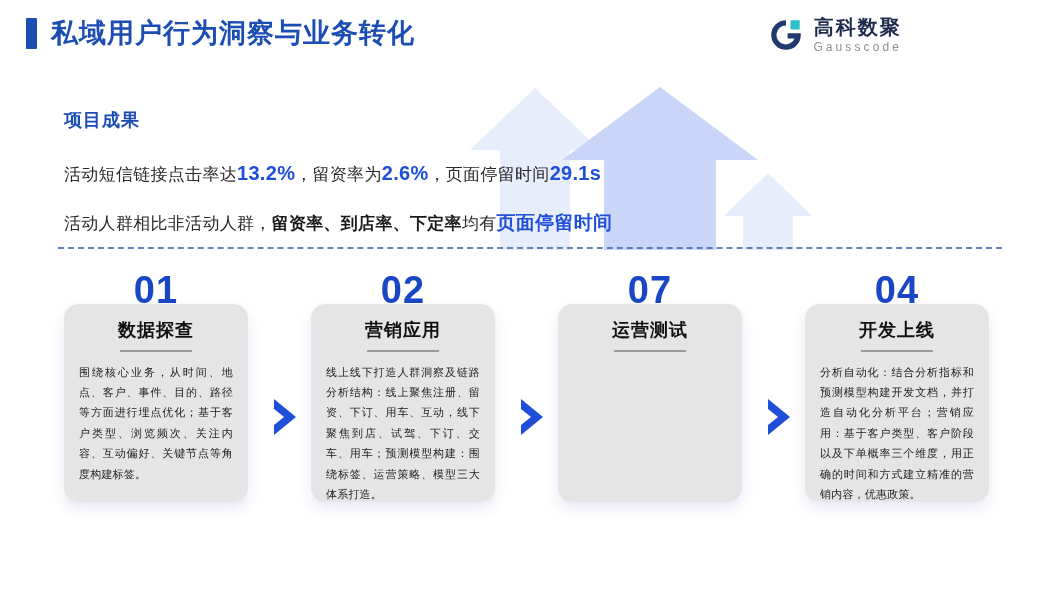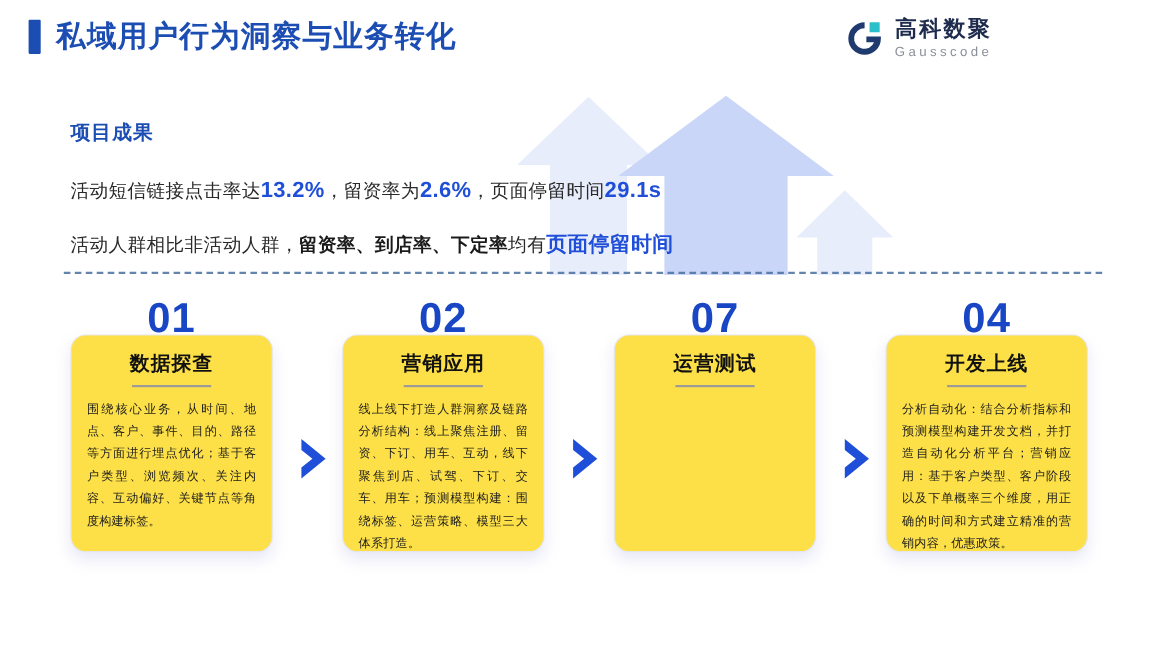--- a/index.html
+++ b/index.html
@@ -179,21 +179,21 @@
     color: #1946c4;
     line-height: 36px;
     letter-spacing: 1px;
     height: 38px;
   }
 
   .card {
     position: relative;
     margin-top: -6px;
     height: 198px;
-    background: #fde047;
+    background: #e5e5e5;
     border: 1px solid #e6e6ea;
     border-radius: 14px;
     box-shadow: 0 7px 14px rgba(150,150,215,0.22);
     padding: 16px 14px 24px;
     z-index: 2;
   }
 
   .card-title {
     text-align: center;
     font-size: 18px;

